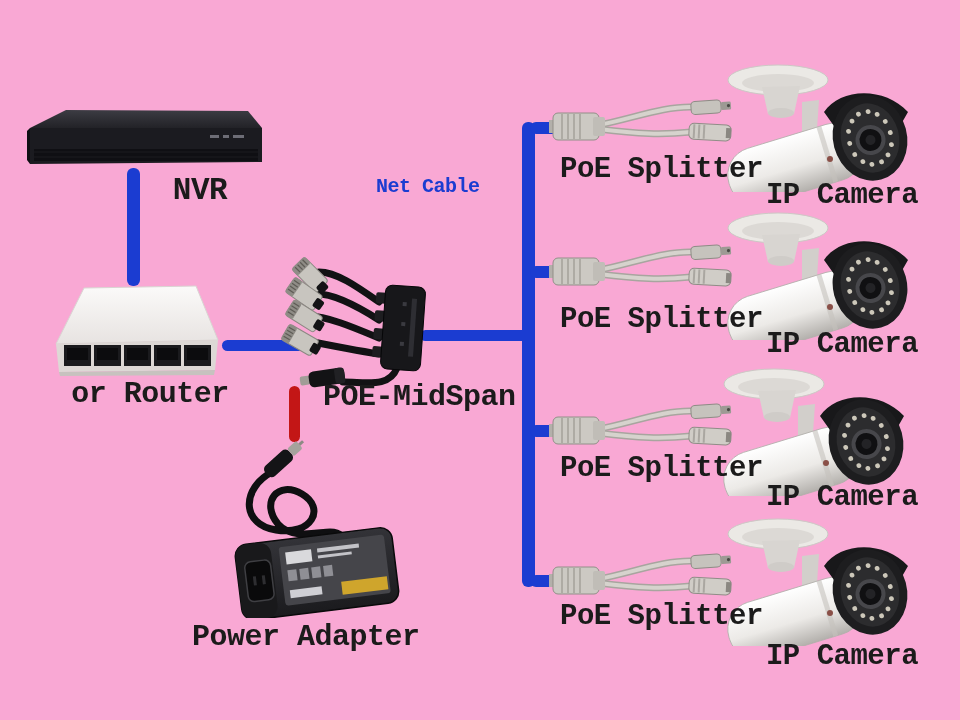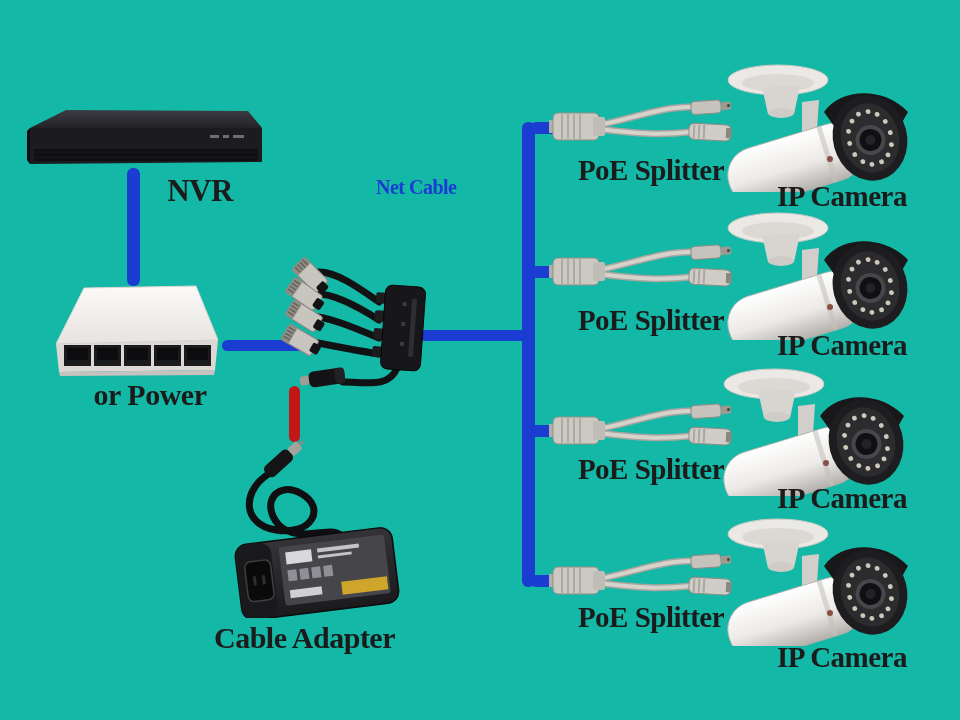--- a/index.html
+++ b/index.html
@@ -3,22 +3,22 @@
 <meta charset="utf-8">
 <title>Diagram</title>
 <style>
   :root{
     --cable-blue:#1b3cd1;
     --cable-red:#c31616;
     --label:#1b1b1b;
   }
   html,body{margin:0;padding:0;background:#ffffff;}
   #canvas{
-    position:relative;width:960px;height:720px;background:#14b8a6;overflow:hidden;
-    font-family:Liberation Serif, serif;
+    position:relative;width:960px;height:720px;background:#f9a8d4;overflow:hidden;
+    font-family:Liberation Mono, monospace;
   }
   .abs{position:absolute;}
   .line-blue{position:absolute;background:var(--cable-blue);border-radius:6px;}
   .line-red{position:absolute;background:var(--cable-red);border-radius:6px;}
   .lbl{
     position:absolute;color:var(--label);font-weight:700;line-height:1.12;
     letter-spacing:-0.5px;white-space:nowrap;
   }
   .lbl.center{text-align:center;}
   .lbl-blue{color:var(--cable-blue);}
@@ -259,27 +259,28 @@
   <svg class="abs" style="left:714px;top:366px;" width="232" height="130" viewBox="0 0 232 130">
       <use href="#sym-camera"></use>
     </svg>
   <svg class="abs" style="left:718px;top:516px;" width="232" height="130" viewBox="0 0 232 130">
       <use href="#sym-camera"></use>
     </svg>
 
   <div class="lbl center" style="left:130px;top:174px;width:140px;font-size:31px;">NVR</div>
 
   <div class="lbl center" style="left:35px;top:378px;width:230px;font-size:30px;">
-    <div>or Power</div>
+    <div>or Router</div>
   </div>
 
   <div class="lbl lbl-blue" style="left:376px;top:176px;font-size:20px;">Net Cable</div>
 
-
-  <div class="lbl center" style="left:192px;top:621px;width:225px;font-size:30px;">Cable Adapter</div>
+  <div class="lbl" style="left:323px;top:381px;font-size:30px;">POE-MidSpan</div>
+
+  <div class="lbl center" style="left:192px;top:621px;width:225px;font-size:30px;">Power Adapter</div>
 
   <div class="lbl center" style="left:560px;top:154px;width:182px;font-size:29px;">PoE Splitter</div>
   <div class="lbl center" style="left:560px;top:304px;width:182px;font-size:29px;">PoE Splitter</div>
   <div class="lbl center" style="left:560px;top:453px;width:182px;font-size:29px;">PoE Splitter</div>
   <div class="lbl center" style="left:560px;top:601px;width:182px;font-size:29px;">PoE Splitter</div>
 
   <div class="lbl center" style="left:752px;top:180px;width:180px;font-size:29px;">IP Camera</div>
   <div class="lbl center" style="left:752px;top:329px;width:180px;font-size:29px;">IP Camera</div>
   <div class="lbl center" style="left:752px;top:482px;width:180px;font-size:29px;">IP Camera</div>
   <div class="lbl center" style="left:752px;top:641px;width:180px;font-size:29px;">IP Camera</div>

